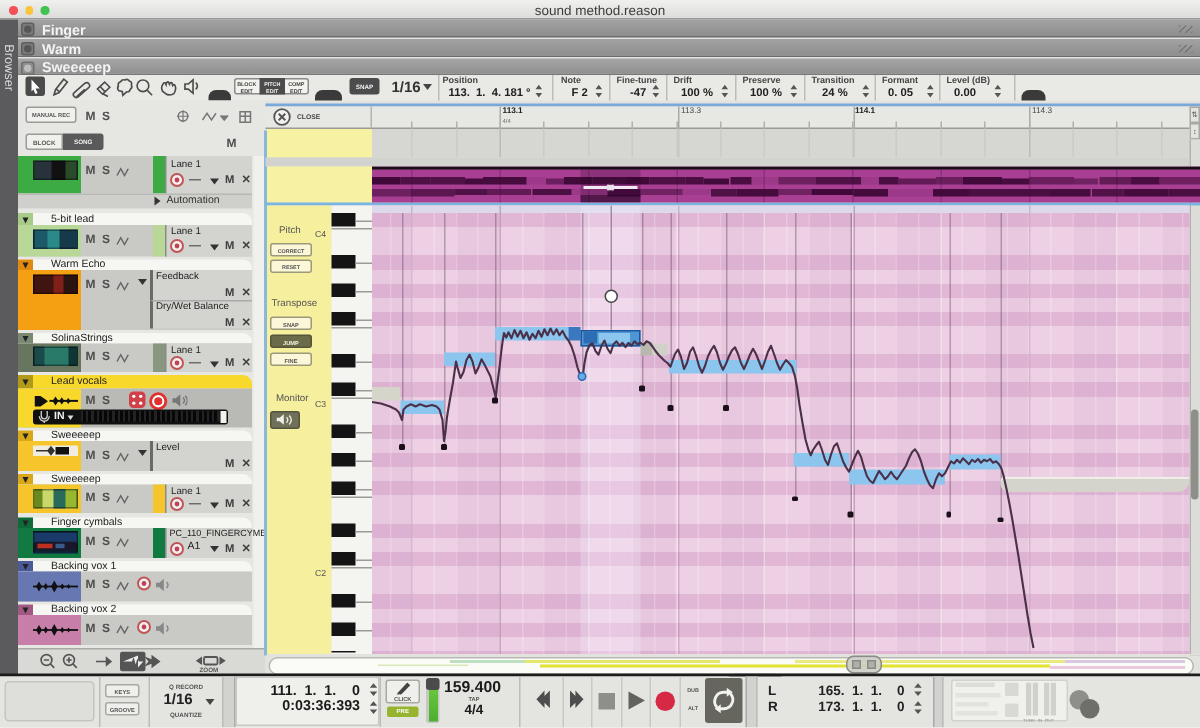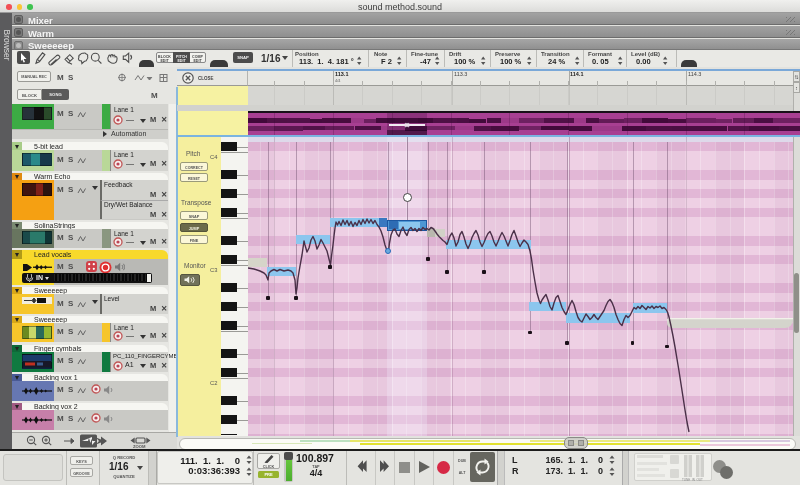--- a/index.html
+++ b/index.html
@@ -23,36 +23,36 @@
 .sc{position:absolute;left:0;top:0;width:200%;height:200%;transform:scale(.5);transform-origin:0 0;text-align:center;white-space:nowrap;}
 </style>
 </head>
 <body>
 <div id="stage">
 
 <div class="abs" style="left:0;top:0;width:800px;height:13px;background:linear-gradient(#f0f0ee,#dcdcda);border-bottom:1px solid #9a9a9a;"></div>
 <div class="abs" style="left:6px;top:4px;width:5.5px;height:5.5px;border-radius:50%;background:#f25056;"></div>
 <div class="abs" style="left:16.5px;top:4px;width:5.5px;height:5.5px;border-radius:50%;background:#fac536;"></div>
 <div class="abs" style="left:27px;top:4px;width:5.5px;height:5.5px;border-radius:50%;background:#3fc350;"></div>
-<div class="abs" style="left:0;top:2px;width:800px;text-align:center;font-size:9px;color:#3c3c3c;">sound method.sound</div>
+<div class="abs" style="left:0;top:2px;width:800px;text-align:center;font-size:9px;color:#3c3c3c;">sound method.reason</div>
 
 <div class="abs" style="left:0;top:13px;width:12px;height:437px;background:#5b5b5d;"></div>
 <div class="abs" style="left:-14px;top:44px;width:40px;height:11px;color:#d8d8d8;font-size:8.5px;transform:rotate(90deg);">Browser</div>
 
 <div id="bars">
  <div class="abs" style="left:12px;top:13px;width:788px;height:12px;background:linear-gradient(#a2a2a2,#8e8e8e);border-bottom:1px solid #6c6c6c;"></div>
  <div class="abs" style="left:12px;top:26px;width:788px;height:12px;background:linear-gradient(#a2a2a2,#8e8e8e);border-bottom:1px solid #6c6c6c;"></div>
  <div class="abs" style="left:12px;top:39px;width:788px;height:11px;background:linear-gradient(#a6a6a6,#909090);border-bottom:1px solid #777;"></div>
  <div class="abs" style="left:14px;top:14.5px;width:9px;height:9px;border-radius:2px;background:#7a7a7a;border:1px solid #5e5e5e;"></div>
  <div class="abs" style="left:16px;top:16.5px;width:5px;height:5px;border-radius:50%;background:#565656;"></div>
  <div class="abs" style="left:14px;top:27.5px;width:9px;height:9px;border-radius:2px;background:#7a7a7a;border:1px solid #5e5e5e;"></div>
  <div class="abs" style="left:16px;top:29.5px;width:5px;height:5px;border-radius:50%;background:#565656;"></div>
  <div class="abs" style="left:14px;top:40.5px;width:9px;height:9px;border-radius:2px;background:#8e8e8e;border:1px solid #6e6e6e;"></div>
  <div class="abs" style="left:16px;top:42.5px;width:5px;height:5px;border-radius:50%;background:#bdbdbd;"></div>
- <div class="abs" style="left:28px;top:15px;font-size:9.5px;font-weight:bold;color:#f4f4f4;">Mixer</div>
+ <div class="abs" style="left:28px;top:15px;font-size:9.5px;font-weight:bold;color:#f4f4f4;">Finger</div>
  <div class="abs" style="left:28px;top:28px;font-size:9.5px;font-weight:bold;color:#f4f4f4;">Warm</div>
  <div class="abs" style="left:28px;top:40px;font-size:9.5px;font-weight:bold;color:#f4f4f4;">Sweeeeep</div>
  <div class="abs" style="left:786px;top:17px;width:9px;height:5px;background:repeating-linear-gradient(135deg,#777 0,#777 1px,transparent 1px,transparent 3px);"></div>
  <div class="abs" style="left:786px;top:30px;width:9px;height:5px;background:repeating-linear-gradient(135deg,#777 0,#777 1px,transparent 1px,transparent 3px);"></div>
 </div>
 
 <div id="toolbar">
  <div class="abs" style="left:12px;top:50px;width:788px;height:17px;background:#e9e9e5;"></div>
 
  <div class="abs" style="left:139px;top:60px;width:15px;height:7px;background:#3a3a3a;border-radius:5px 5px 0 0;"></div>
@@ -800,21 +800,21 @@
         <div class="sc" style="font-size:7.6px;font-weight:bold;color:#555;line-height:10px;">CLICK</div>
       </div>
  <div class="abs" style="left:258px;top:471px;width:21px;height:7px;background:#97b42e;border-radius:1.5px;">
         <div class="sc" style="font-size:8px;font-weight:bold;color:#fff;line-height:14px;">PRE</div>
       </div>
 
  <div class="abs" style="left:284px;top:452px;width:9px;height:30px;background:#c6c6c2;border-radius:2px;"></div>
  <div class="abs" style="left:285.5px;top:459px;width:6px;height:22px;background:linear-gradient(#67c73c,#4cae2e);"></div>
  <div class="abs" style="left:284px;top:451.5px;width:9px;height:8px;background:#4b4b4b;border-radius:2px;"></div>
 
- <div class="abs" style="left:296px;top:452px;font-size:10.5px;font-weight:bold;color:#1a1a1a;">100.897</div>
+ <div class="abs" style="left:296px;top:452px;font-size:10.5px;font-weight:bold;color:#1a1a1a;">159.400</div>
  <div class="abs" style="left:296px;top:463.5px;width:40px;height:5px;">
         <div class="sc" style="font-size:7.6px;font-weight:bold;color:#555;line-height:10px;">TAP</div>
       </div>
  <div class="abs" style="left:296px;top:467.5px;width:40px;font-size:9px;font-weight:bold;color:#1a1a1a;text-align:center;">4/4</div>
  <div class="abs" style="left:346px;top:451px;width:1px;height:34px;background:#bcbcb8;"></div>
 
  <svg class="abs" style="left:354px;top:459px;" width="20" height="16">
         <g fill="#4e4e4e">
           <path d="M9 1.5 L3 8 l6 6.5 v-4 l4 4 V1.5 l-4 4 Z" transform="scale(0.9) translate(1,0)"></path>
         </g>

